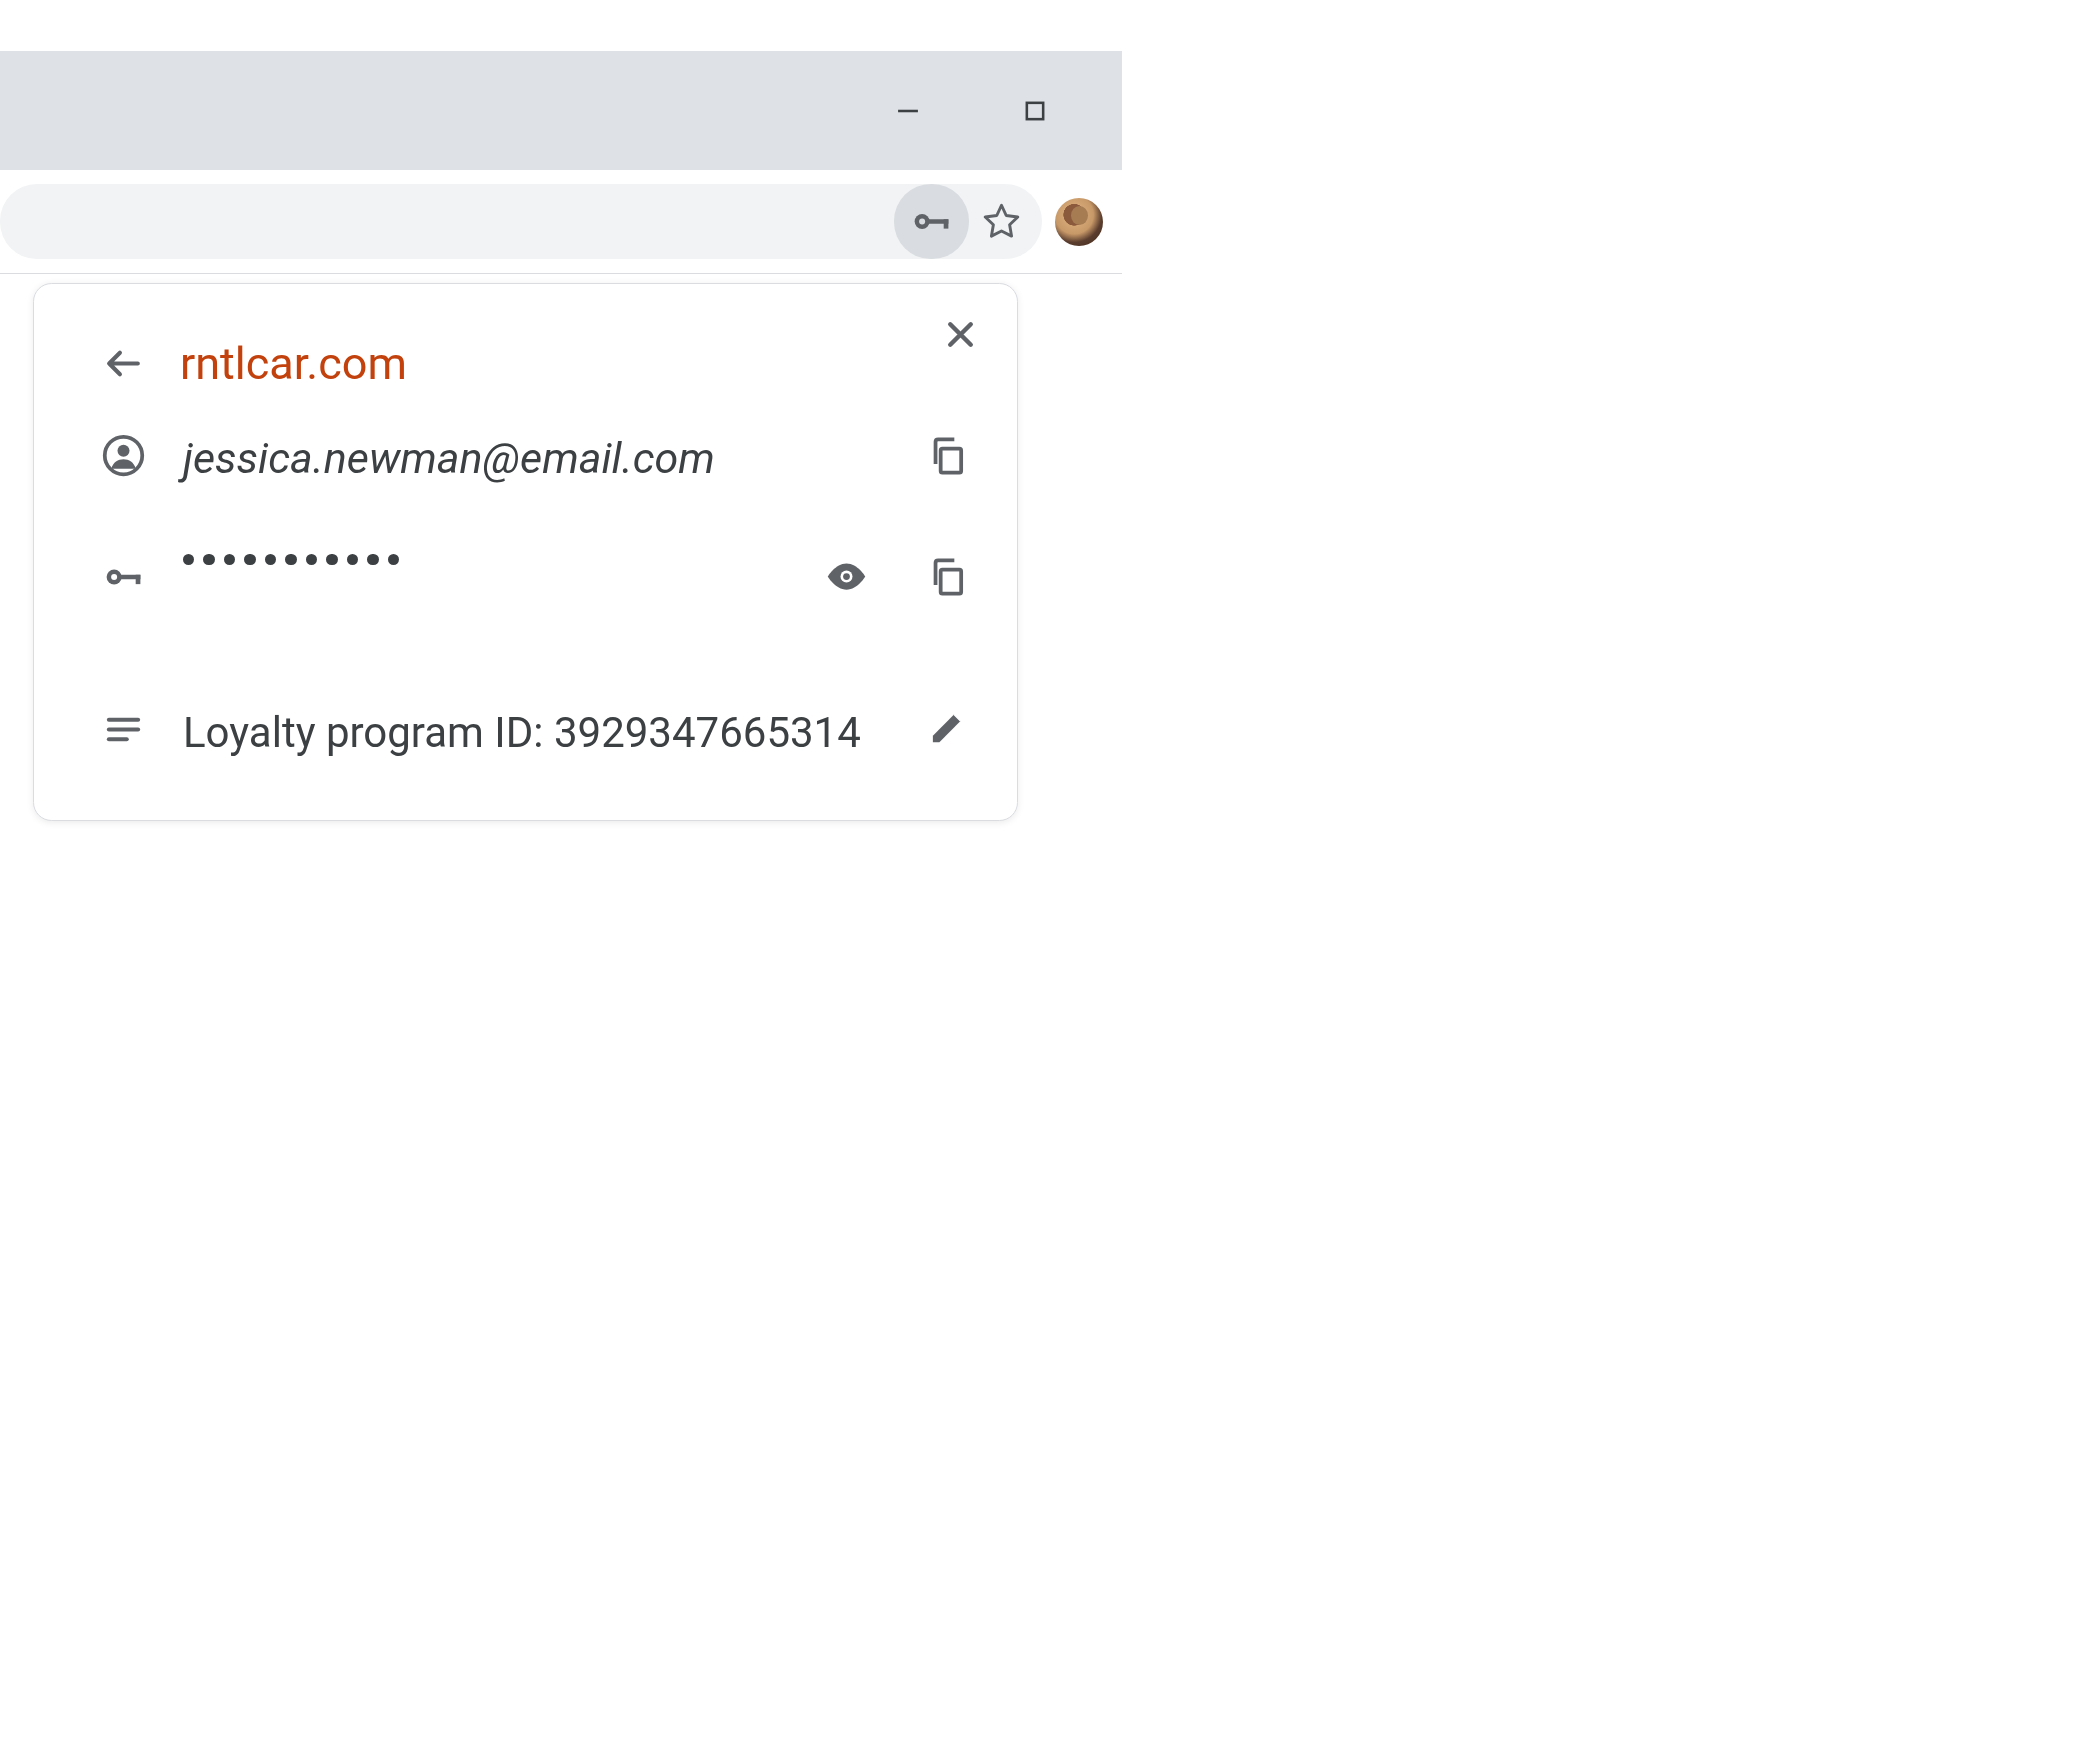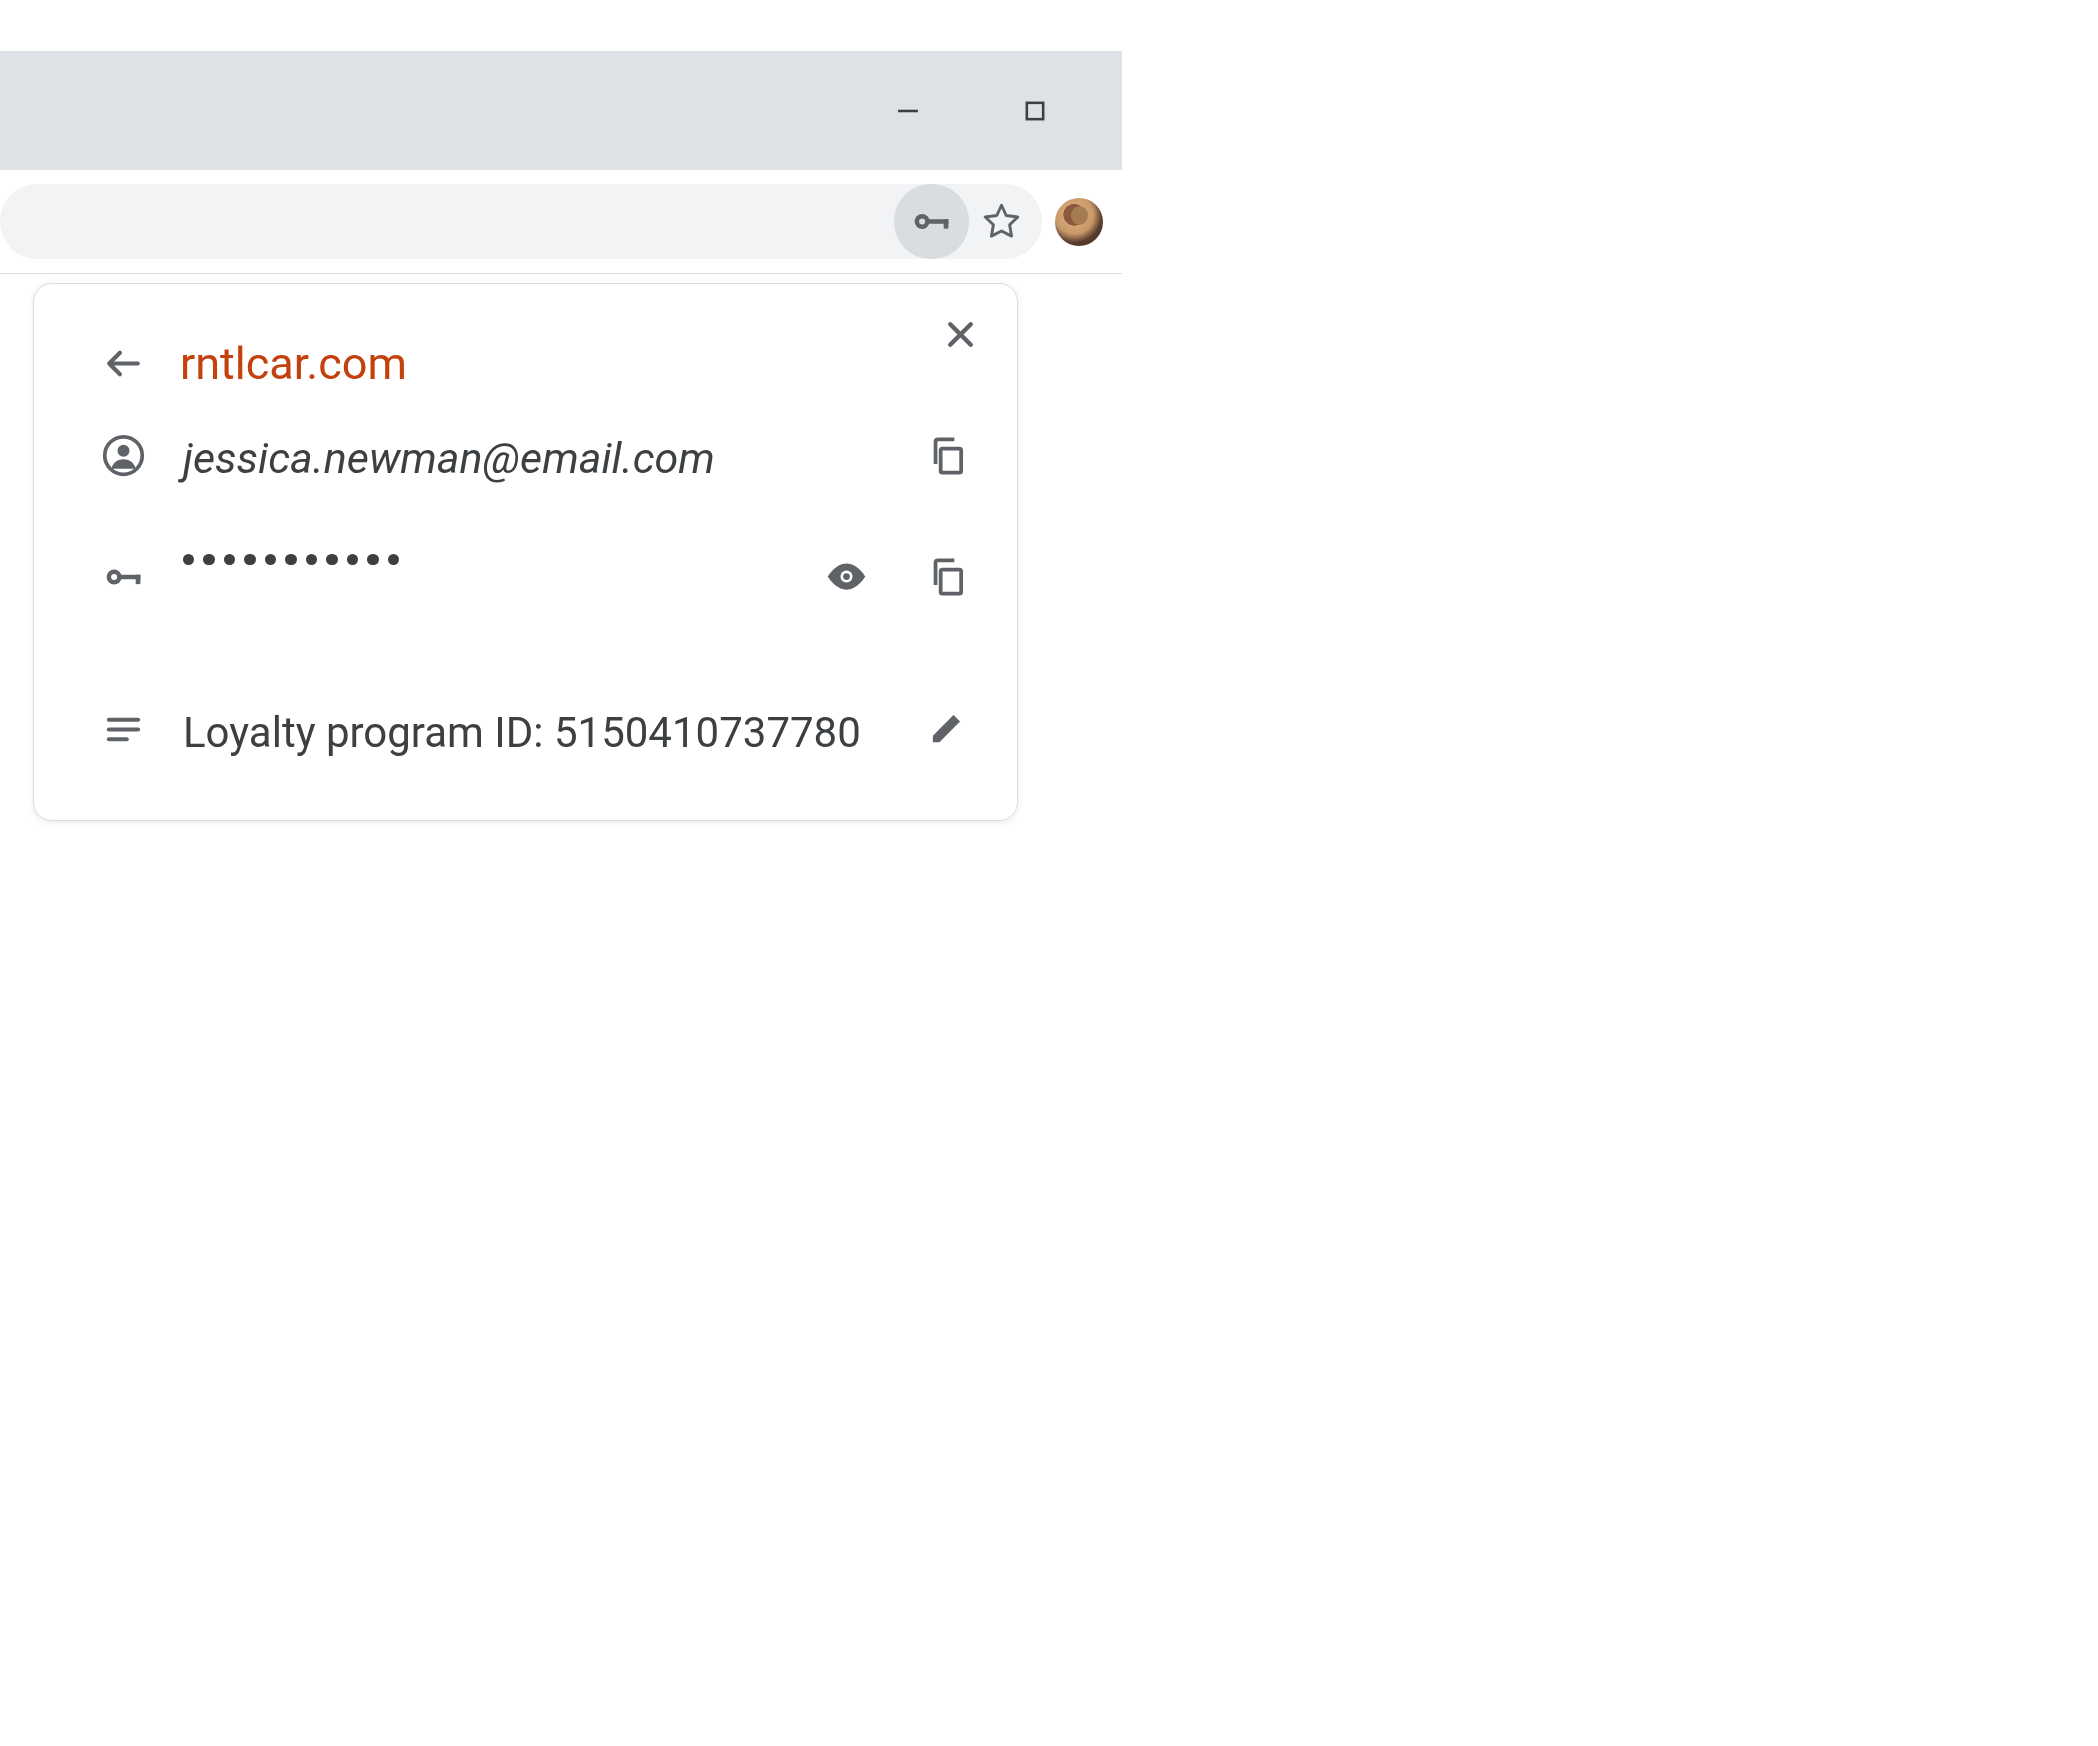--- a/index.html
+++ b/index.html
@@ -342,21 +342,21 @@
 
   <div class="note-section">
     <div class="note-icon">
       <svg width="39" height="39" viewBox="0 0 24 24">
         <line x1="3" y1="6" x2="21" y2="6" stroke="#5f6368" stroke-width="2.5" stroke-linecap="round"></line>
         <line x1="3" y1="12" x2="21" y2="12" stroke="#5f6368" stroke-width="2.5" stroke-linecap="round"></line>
         <line x1="3" y1="18" x2="14" y2="18" stroke="#5f6368" stroke-width="2.5" stroke-linecap="round"></line>
       </svg>
     </div>
     <div class="note-text">
-      <div>Loyalty program ID: 5150410737780</div>
+      <div>Loyalty program ID: 3929347665314</div>
     </div>
     <div class="edit-btn">
       <svg width="39" height="39" viewBox="0 0 24 24">
         <path d="M3 21 L3 17 L16 4 L20 8 L7 21 Z" fill="#5f6368"></path>
         <path d="M16 4 L20 8" stroke="#ffffff" stroke-width="0.8"></path>
       </svg>
     </div>
   </div>
 </div>
 

